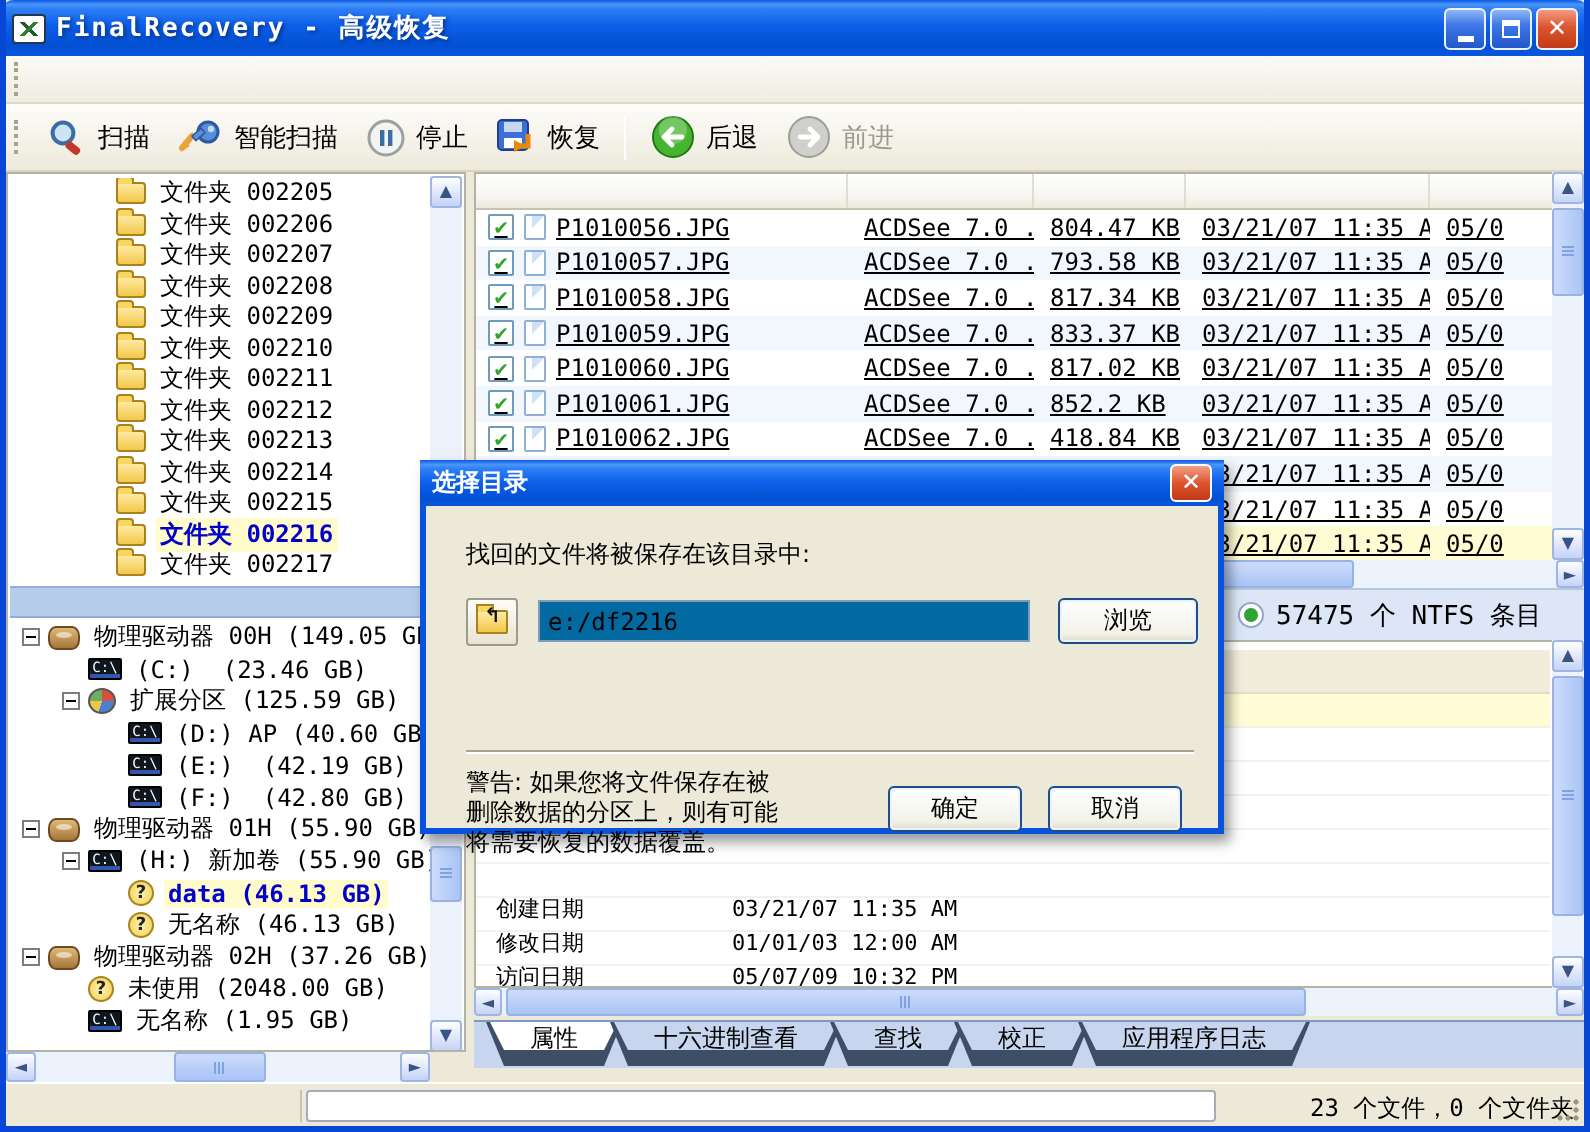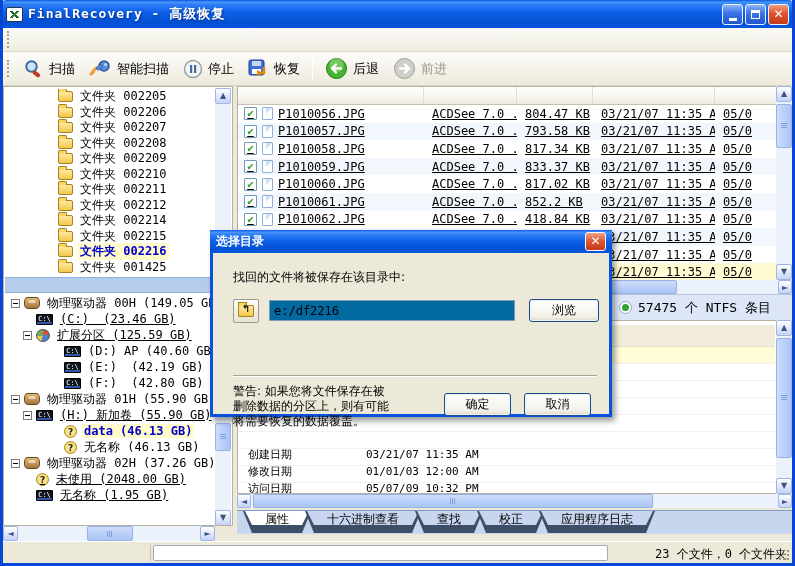--- a/index.html
+++ b/index.html
@@ -42,21 +42,21 @@
   
   .left-panel { position:absolute; left:0; top:86px; width:230px; height:440px; background:#fff; border:1px solid #B5B2A4; overflow:hidden; }
   .tree-scroll-v { position:absolute; right:1px; top:1px; width:16px; height:438px; }
   .tree-area { position:absolute; left:1px; top:2px; width:212px; height:436px; overflow:hidden;
     font-family:"DejaVu Sans Mono","Liberation Mono",monospace; font-size:12px; }
   .tree-row { display:flex; align-items:center; height:15.5px; white-space:pre; }
   .drive-tree .tree-row { height:16px; }
   .tree-row .lbl { padding:0 2px; }
   .tree-row.sel .lbl { color:#0000C8; font-weight:bold; background:#FFFBCB; }
   .flv { padding-left:40px; }
-  .lv0 { padding-left:6px; } .lv1 { padding-left:18px;text-decoration:underline; } .lv2 { padding-left:46px; }
+  .lv0 { padding-left:6px; } .lv1 { padding-left:26px; } .lv2 { padding-left:46px; }
   .exp { width:9px; height:9px; border:1px solid #7C7C7C; background:#fff; margin-right:4px; flex:none; visibility:hidden; position:relative; }
   .exp::before { content:""; position:absolute; left:1px; top:3px; width:5px; height:1px; background:#000; }
   .has-exp .exp { visibility:visible; }
   .tree-splitter { height:16px; background:#B6CCEB; border-top:1px solid #8FB0DC; border-bottom:1px solid #8FB0DC; margin:2px 0; }
 
   
   .ico { flex:none; margin-right:5px; position:relative; display:inline-block; }
   .ico.folder { width:15px; height:11px; background:linear-gradient(180deg,#FFE9A2,#F2C84B); border:1px solid #A9821E; border-radius:1px 2px 2px 2px; }
   .ico.folder::before { content:""; position:absolute; left:-1px; top:-4px; width:7px; height:3px; background:#F7D662; border:1px solid #A9821E; border-bottom:none; border-radius:2px 2px 0 0; }
   .ico.disk { width:16px; height:12px; background:linear-gradient(180deg,#E2B777,#A4763B); border:1px solid #6B4A1C; border-radius:4px/5px; }
@@ -288,36 +288,41 @@
             <span class="lbl">文件夹 002211</span>
           </div>
           <div class="tree-row flv">
             <span class="exp"></span>
             <span class="ico folder"></span>
             <span class="lbl">文件夹 002212</span>
           </div>
           <div class="tree-row flv">
             <span class="exp"></span>
             <span class="ico folder"></span>
+            <span class="lbl">文件夹 002213</span>
+          </div>
+          <div class="tree-row flv">
+            <span class="exp"></span>
+            <span class="ico folder"></span>
             <span class="lbl">文件夹 002214</span>
           </div>
           <div class="tree-row flv">
             <span class="exp"></span>
             <span class="ico folder"></span>
             <span class="lbl">文件夹 002215</span>
           </div>
           <div class="tree-row flv sel">
             <span class="exp"></span>
             <span class="ico folder"></span>
             <span class="lbl">文件夹 002216</span>
           </div>
           <div class="tree-row flv">
             <span class="exp"></span>
             <span class="ico folder"></span>
-            <span class="lbl">文件夹 001425</span>
+            <span class="lbl">文件夹 002217</span>
           </div>
         </div>
       <div class="tree-splitter"></div>
       <div class="drive-tree">
 
       <div class="tree-row lv0 has-exp">
             <span class="exp"></span>
             <span class="ico disk"></span>
             <span class="lbl">物理驱动器 00H (149.05 GB)</span>
           </div>

